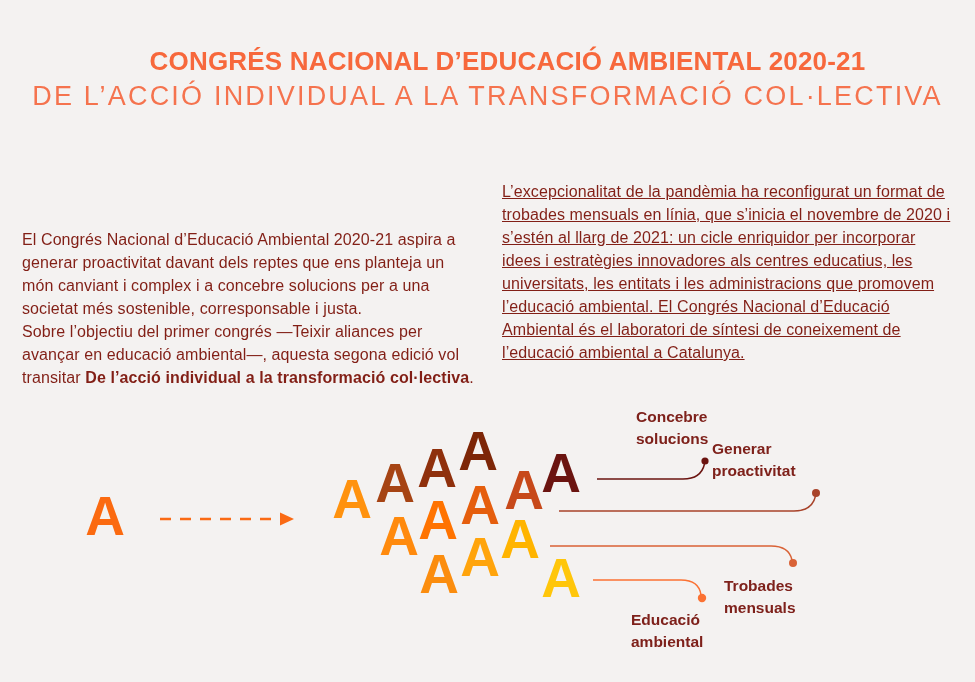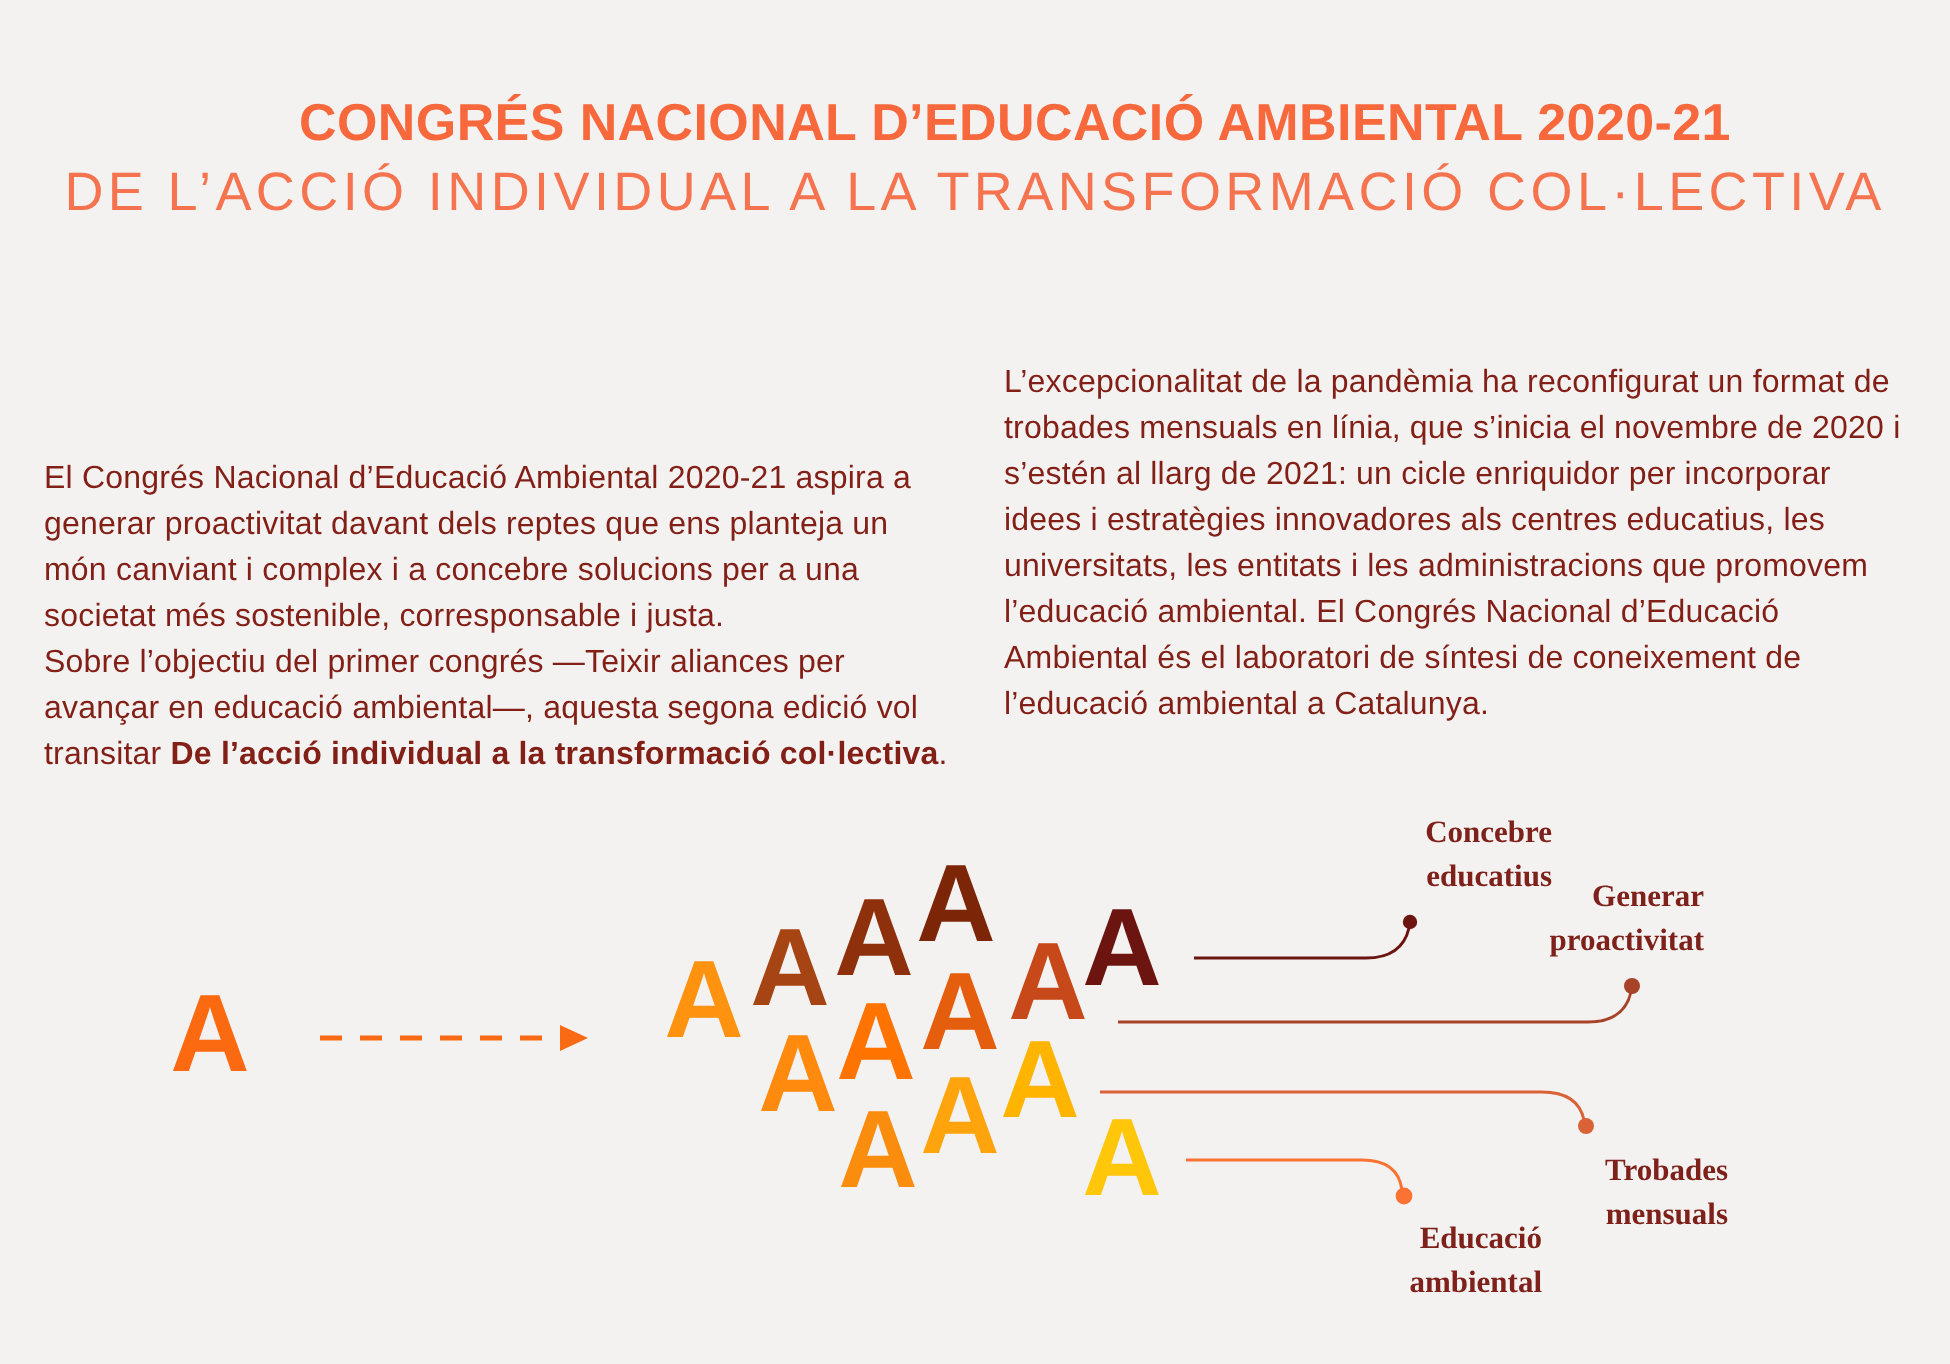--- a/index.html
+++ b/index.html
@@ -28,43 +28,42 @@
   }
 
   
   .col {
     position: absolute; top: 180px;
     width: 455px;
     font-size: 16px; line-height: 23px; letter-spacing: 0.1px;
     color: #821f16;
   }
   .col-left  { left: 22px; margin-top: 48px; }
-  .col-right { left: 502px; }
+  .col-right { left: 502px; text-decoration: underline; }
   .col b { font-weight: 700; }
 
   
   .diagram { position: absolute; inset: 0; }
   .letter-a {
     position: absolute;
     font-size: 55px; font-weight: 700; line-height: 1;
     transform: translate(-50%, -54%);
     white-space: nowrap;
   }
   #connector-svg, #arrow-svg {
     position: absolute; left: 0; top: 0;
     width: 975px; height: 682px;
     pointer-events: none;
   }
   .callout-label {
     position: absolute;
     width: 140px;
-    text-align: right;
+    text-align: left;
     font-size: 15.5px; font-weight: 700; line-height: 22px;
     color: #7e211b;
-    font-family: Liberation Serif, serif;
   }
   .lbl-concebre { left: 636px; top: 406px; }
   .lbl-generar  { left: 712px; top: 438px; }
   .lbl-trobades { left: 724px; top: 575px; }
   .lbl-educacio { left: 631px; top: 609px; }
 </style>
 </head>
 <body>
 
 <div class="page">
@@ -112,21 +111,21 @@
         <path d="M559 511 H794 Q812 511 815.5 496" stroke="#a8432a" stroke-width="1.5" fill="none"></path>
         <circle cx="816" cy="493" r="4" fill="#a8432a"></circle>
         <path d="M550 546 H771 Q789 546 792 560" stroke="#d96236" stroke-width="1.5" fill="none"></path>
         <circle cx="793" cy="563" r="4" fill="#d96236"></circle>
         <path d="M593 580 H681 Q699 580 701 595" stroke="#fb7233" stroke-width="1.5" fill="none"></path>
         <circle cx="702" cy="598" r="4.2" fill="#fb7233"></circle>
       </svg>
 
     <div class="callout-label lbl-concebre">
       <span>Concebre</span><br>
-      <span>educatius</span>
+      <span>solucions</span>
     </div>
     <div class="callout-label lbl-generar">
       <span>Generar</span><br>
       <span>proactivitat</span>
     </div>
     <div class="callout-label lbl-educacio">
       <span>Educació</span><br>
       <span>ambiental</span>
     </div>
     <div class="callout-label lbl-trobades">

